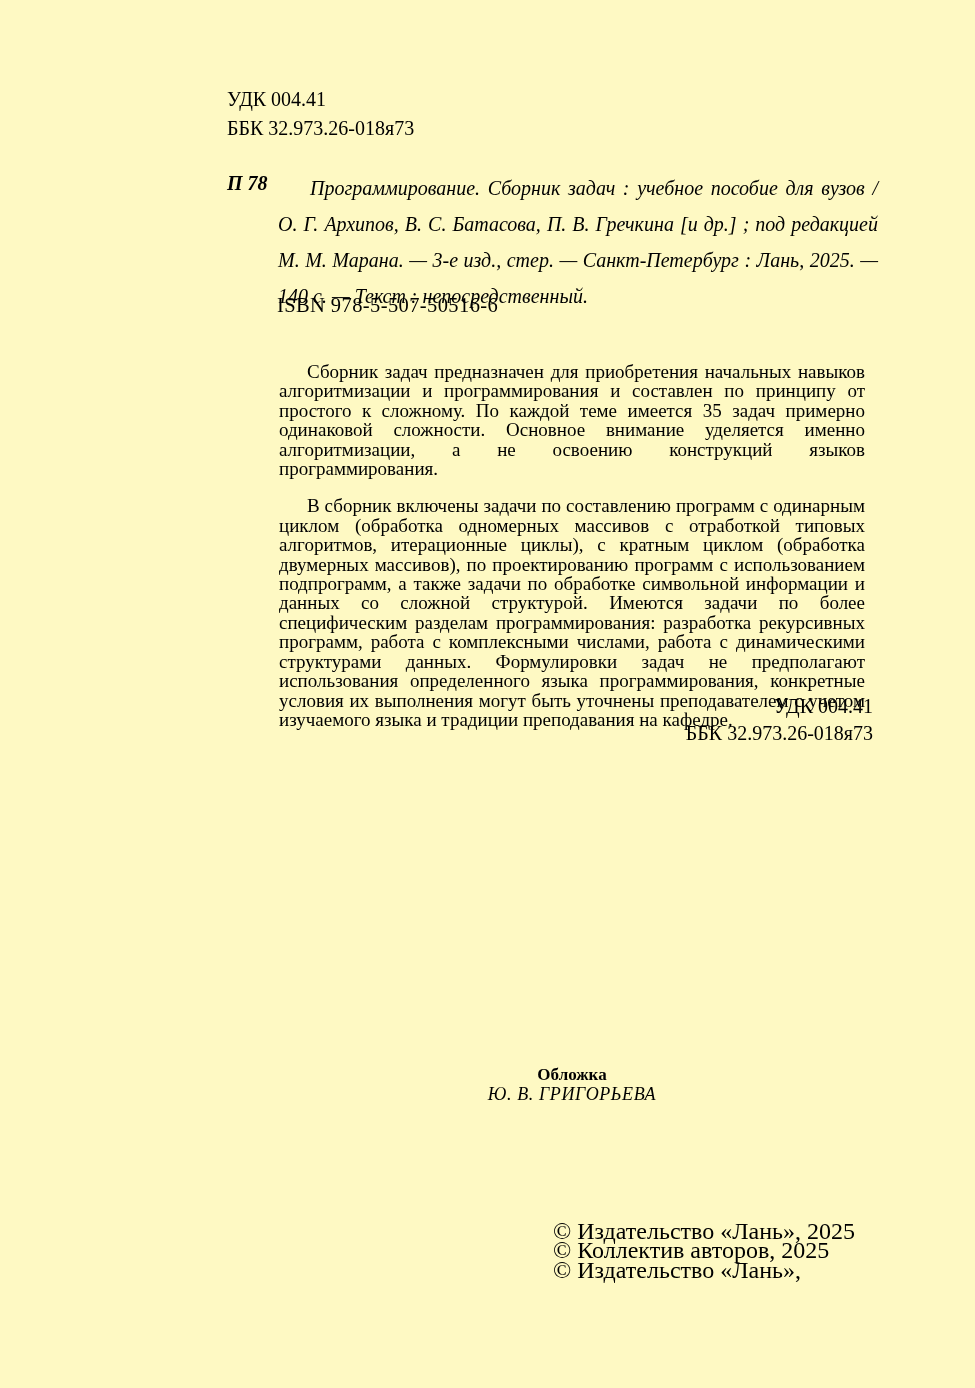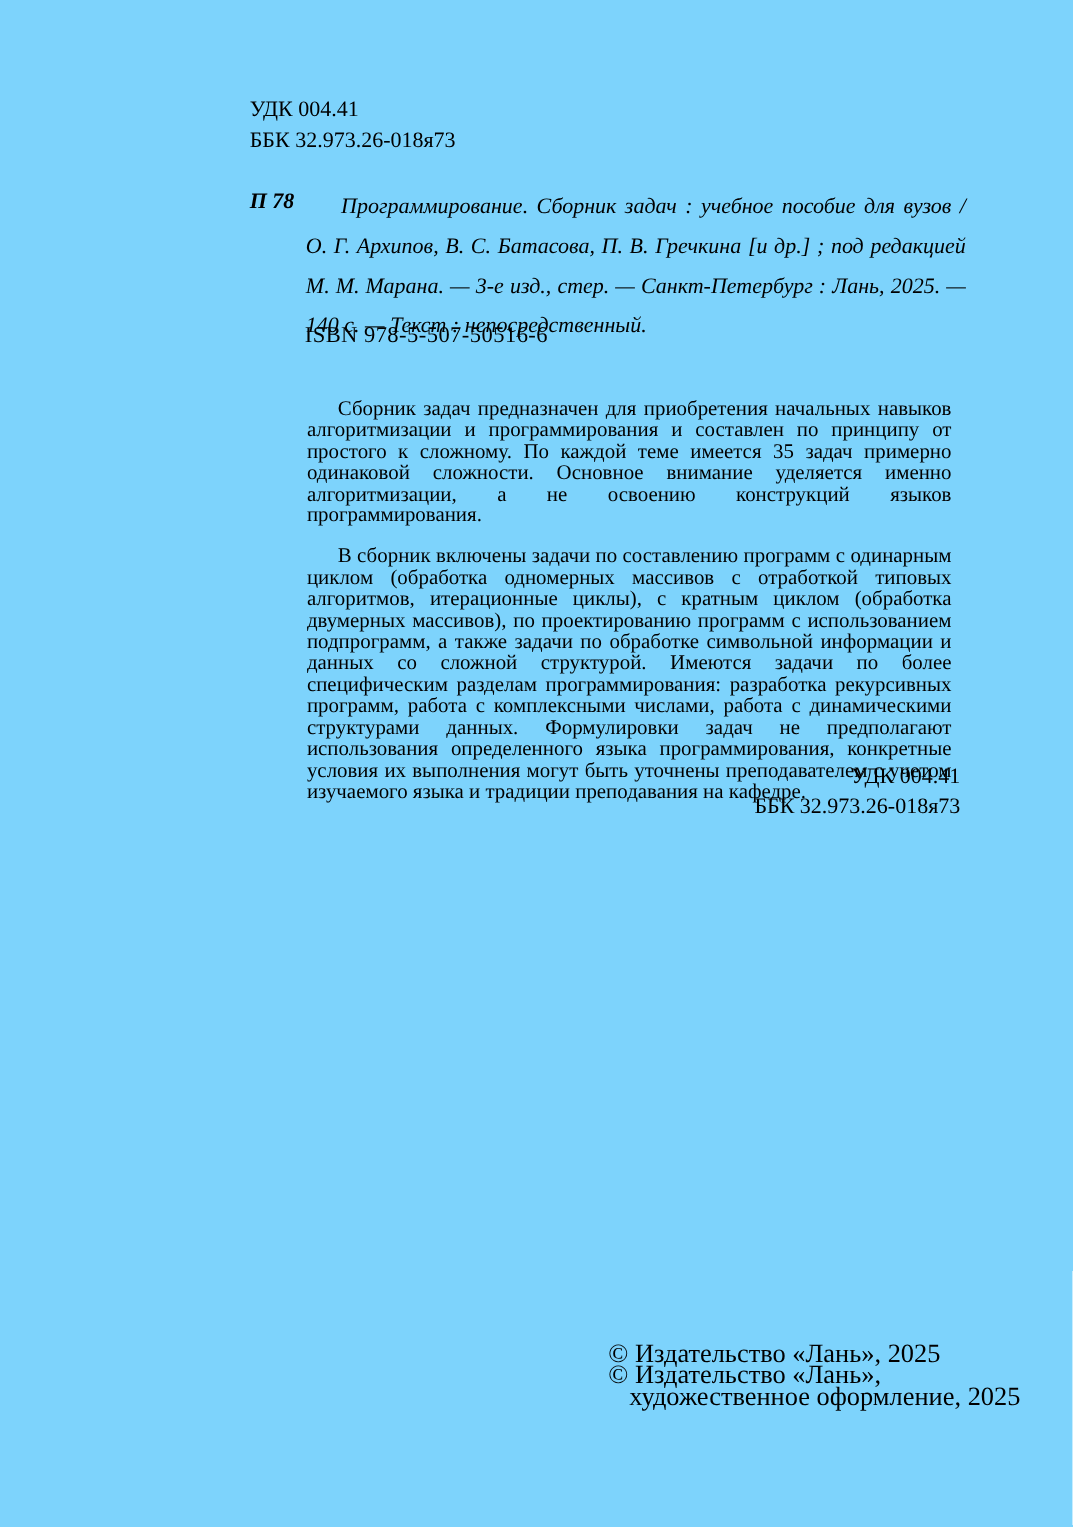--- a/index.html
+++ b/index.html
@@ -4,21 +4,21 @@
   <style>
     html, body {
       margin: 0;
       padding: 0;
       background: #ffffff;
     }
     .page {
       position: relative;
       width: 975px;
       height: 1388px;
-      background: #7dd3fc;
+      background: #fef9c3;
       color: #000000;
       font-family: "Liberation Serif", serif;
       overflow: hidden;
     }
 
     
     .top-codes {
       position: absolute;
       left: 227px;
       top: 85px;
@@ -142,20 +142,24 @@
   <div class="annotation">
     <p>Сборник задач предназначен для приобретения начальных навыков алгоритмизации и программирования и составлен по принципу от простого к сложному. По каждой теме имеется 35 задач примерно одинаковой сложности. Основное внимание уделяется именно алгоритмизации, а не освоению конструкций языков программирования.</p>
     <p>В сборник включены задачи по составлению программ с одинарным циклом (обработка одномерных массивов с отработкой типовых алгоритмов, итерационные циклы), с кратным циклом (обработка двумерных массивов), по проектированию программ с использованием подпрограмм, а также задачи по обработке символьной информации и данных со сложной структурой. Имеются задачи по более специфическим разделам программирования: разработка рекурсивных программ, работа с комплексными числами, работа с динамическими структурами данных. Формулировки задач не предполагают использования определенного языка программирования, конкретные условия их выполнения могут быть уточнены преподавателем с учетом изучаемого языка и традиции преподавания на кафедре.</p>
   </div>
 
   <div class="bottom-codes">
     <div>УДК 004.41</div>
     <div>ББК 32.973.26-018я73</div>
   </div>
 
+  <div class="credits">
+    <div class="credit-role">Обложка</div>
+    <div class="credit-name">Ю. В. ГРИГОРЬЕВА</div>
+  </div>
 
   <div class="copyright">
     <div>© Издательство «Лань», 2025</div>
+    <div>© Коллектив авторов, 2025</div>
     <div>© Издательство «Лань»,</div>
-    <div class="cont">художественное оформление, 2025</div>
   </div>
 
 </div>
 
 </body></html>

